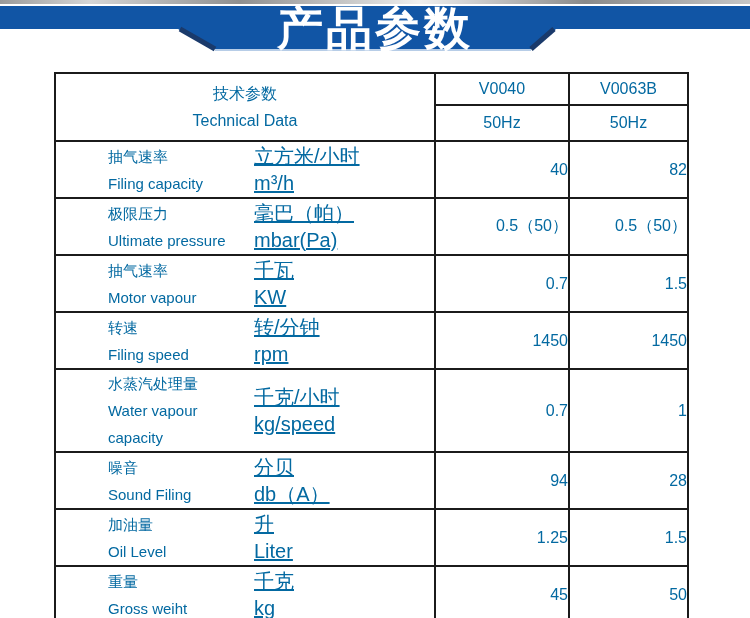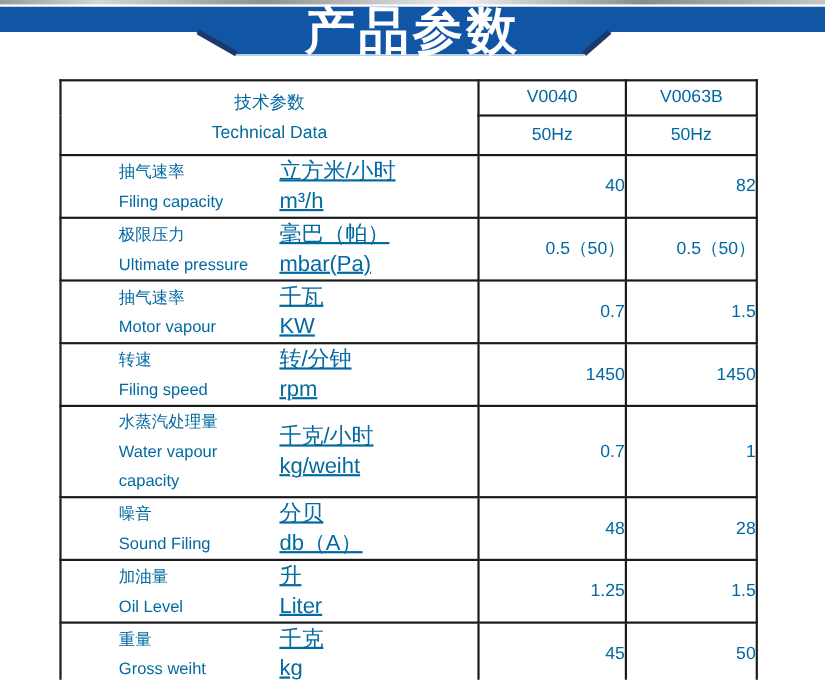--- a/index.html
+++ b/index.html
@@ -146,42 +146,42 @@
 
     <tr class="data">
       <td>
         <div class="pc">
           <div class="names">
             <div>水蒸汽处理量</div>
             <div>Water vapour capacity</div>
           </div>
           <div class="unit">
             <div>千克/小时</div>
-            <div>kg/weiht</div>
+            <div>kg/speed</div>
           </div>
         </div>
       </td>
       <td class="val">0.7</td>
       <td class="val">1</td>
     </tr>
 
     <tr class="data">
       <td>
         <div class="pc">
           <div class="names">
             <div>噪音</div>
             <div>Sound Filing</div>
           </div>
           <div class="unit">
             <div>分贝</div>
             <div>db（A）</div>
           </div>
         </div>
       </td>
-      <td class="val">48</td>
+      <td class="val">94</td>
       <td class="val">28</td>
     </tr>
 
     <tr class="data">
       <td>
         <div class="pc">
           <div class="names">
             <div>加油量</div>
             <div>Oil Level</div>
           </div>

